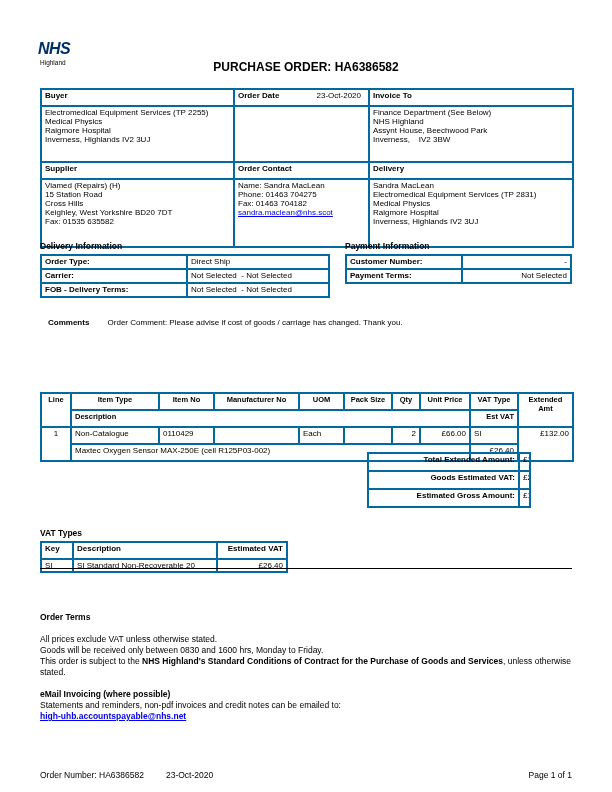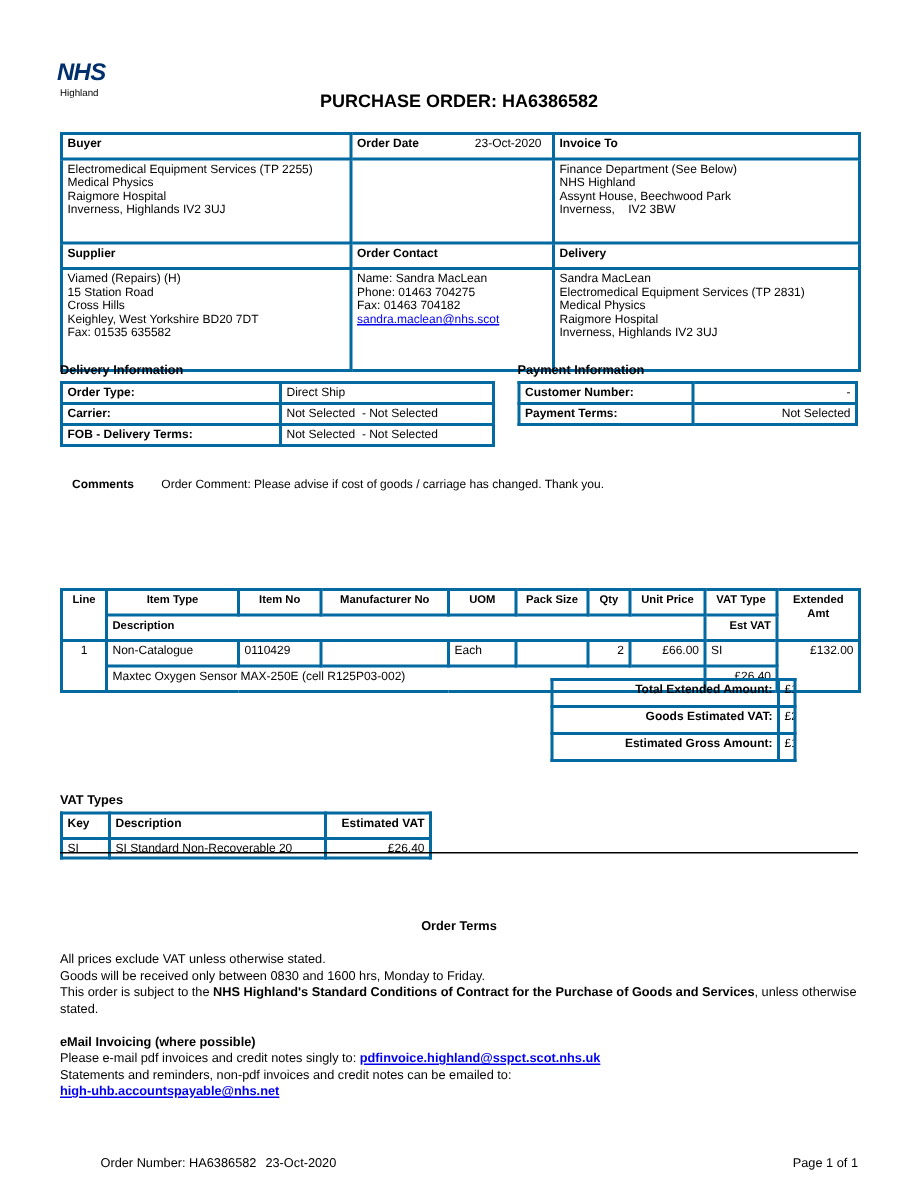--- a/index.html
+++ b/index.html
@@ -67,26 +67,26 @@
   .vat th{height:13px;}
   .vat .col-key{width:24px;}
   .vat .col-desc{width:136px;}
   .vat .col-est{width:62px;text-align:right;}
 
   
   .hr{left:40px;top:568px;width:532px;border-top:1px solid #000;height:0;}
 
   
   .order-terms{left:40px;top:612px;width:532px;font-size:8.5px;line-height:11px;}
-  .ot-heading{font-weight:bold;margin-bottom:11px;text-align:center;}
+  .ot-heading{font-weight:bold;margin-bottom:11px;}
   .ot-heading2{font-weight:bold;margin-top:11px;}
 
   
   .footer{left:40px;top:770px;width:532px;font-size:8.5px;display:flex;justify-content:space-between;}
-  .footer-left{display:flex;gap:6px;margin-left:27px;}
+  .footer-left{display:flex;gap:22px;}
 </style>
 </head>
 <body>
 
 <div class="page">
 
   <div class="abs logo">
     <div class="nhs-brand">NHS</div>
     <div class="nhs-region">Highland</div>
   </div>
@@ -282,23 +282,20 @@
   <div class="abs hr"></div>
 
   <div class="abs order-terms">
     <div class="ot-heading">Order Terms</div>
     <div>All prices exclude VAT unless otherwise stated.</div>
     <div>Goods will be received only between 0830 and 1600 hrs, Monday to Friday.</div>
     <div>
       <span>This order is subject to the </span><span class="b">NHS Highland's Standard Conditions of Contract for the Purchase of Goods and Services</span><span>, unless otherwise stated.</span>
     </div>
     <div class="ot-heading2">eMail Invoicing (where possible)</div>
-    <div>
-      <span>Please e-mail pdf invoices and credit notes singly to: </span><span class="link b">pdfinvoice.highland@sspct.scot.nhs.uk</span>
-    </div>
     <div>Statements and reminders, non-pdf invoices and credit notes can be emailed to:</div>
     <div>
       <span class="link b">high-uhb.accountspayable@nhs.net</span>
     </div>
   </div>
 
   <div class="abs footer">
     <div class="footer-left">
       <span>Order Number: HA6386582</span>
       <span>23-Oct-2020</span>

